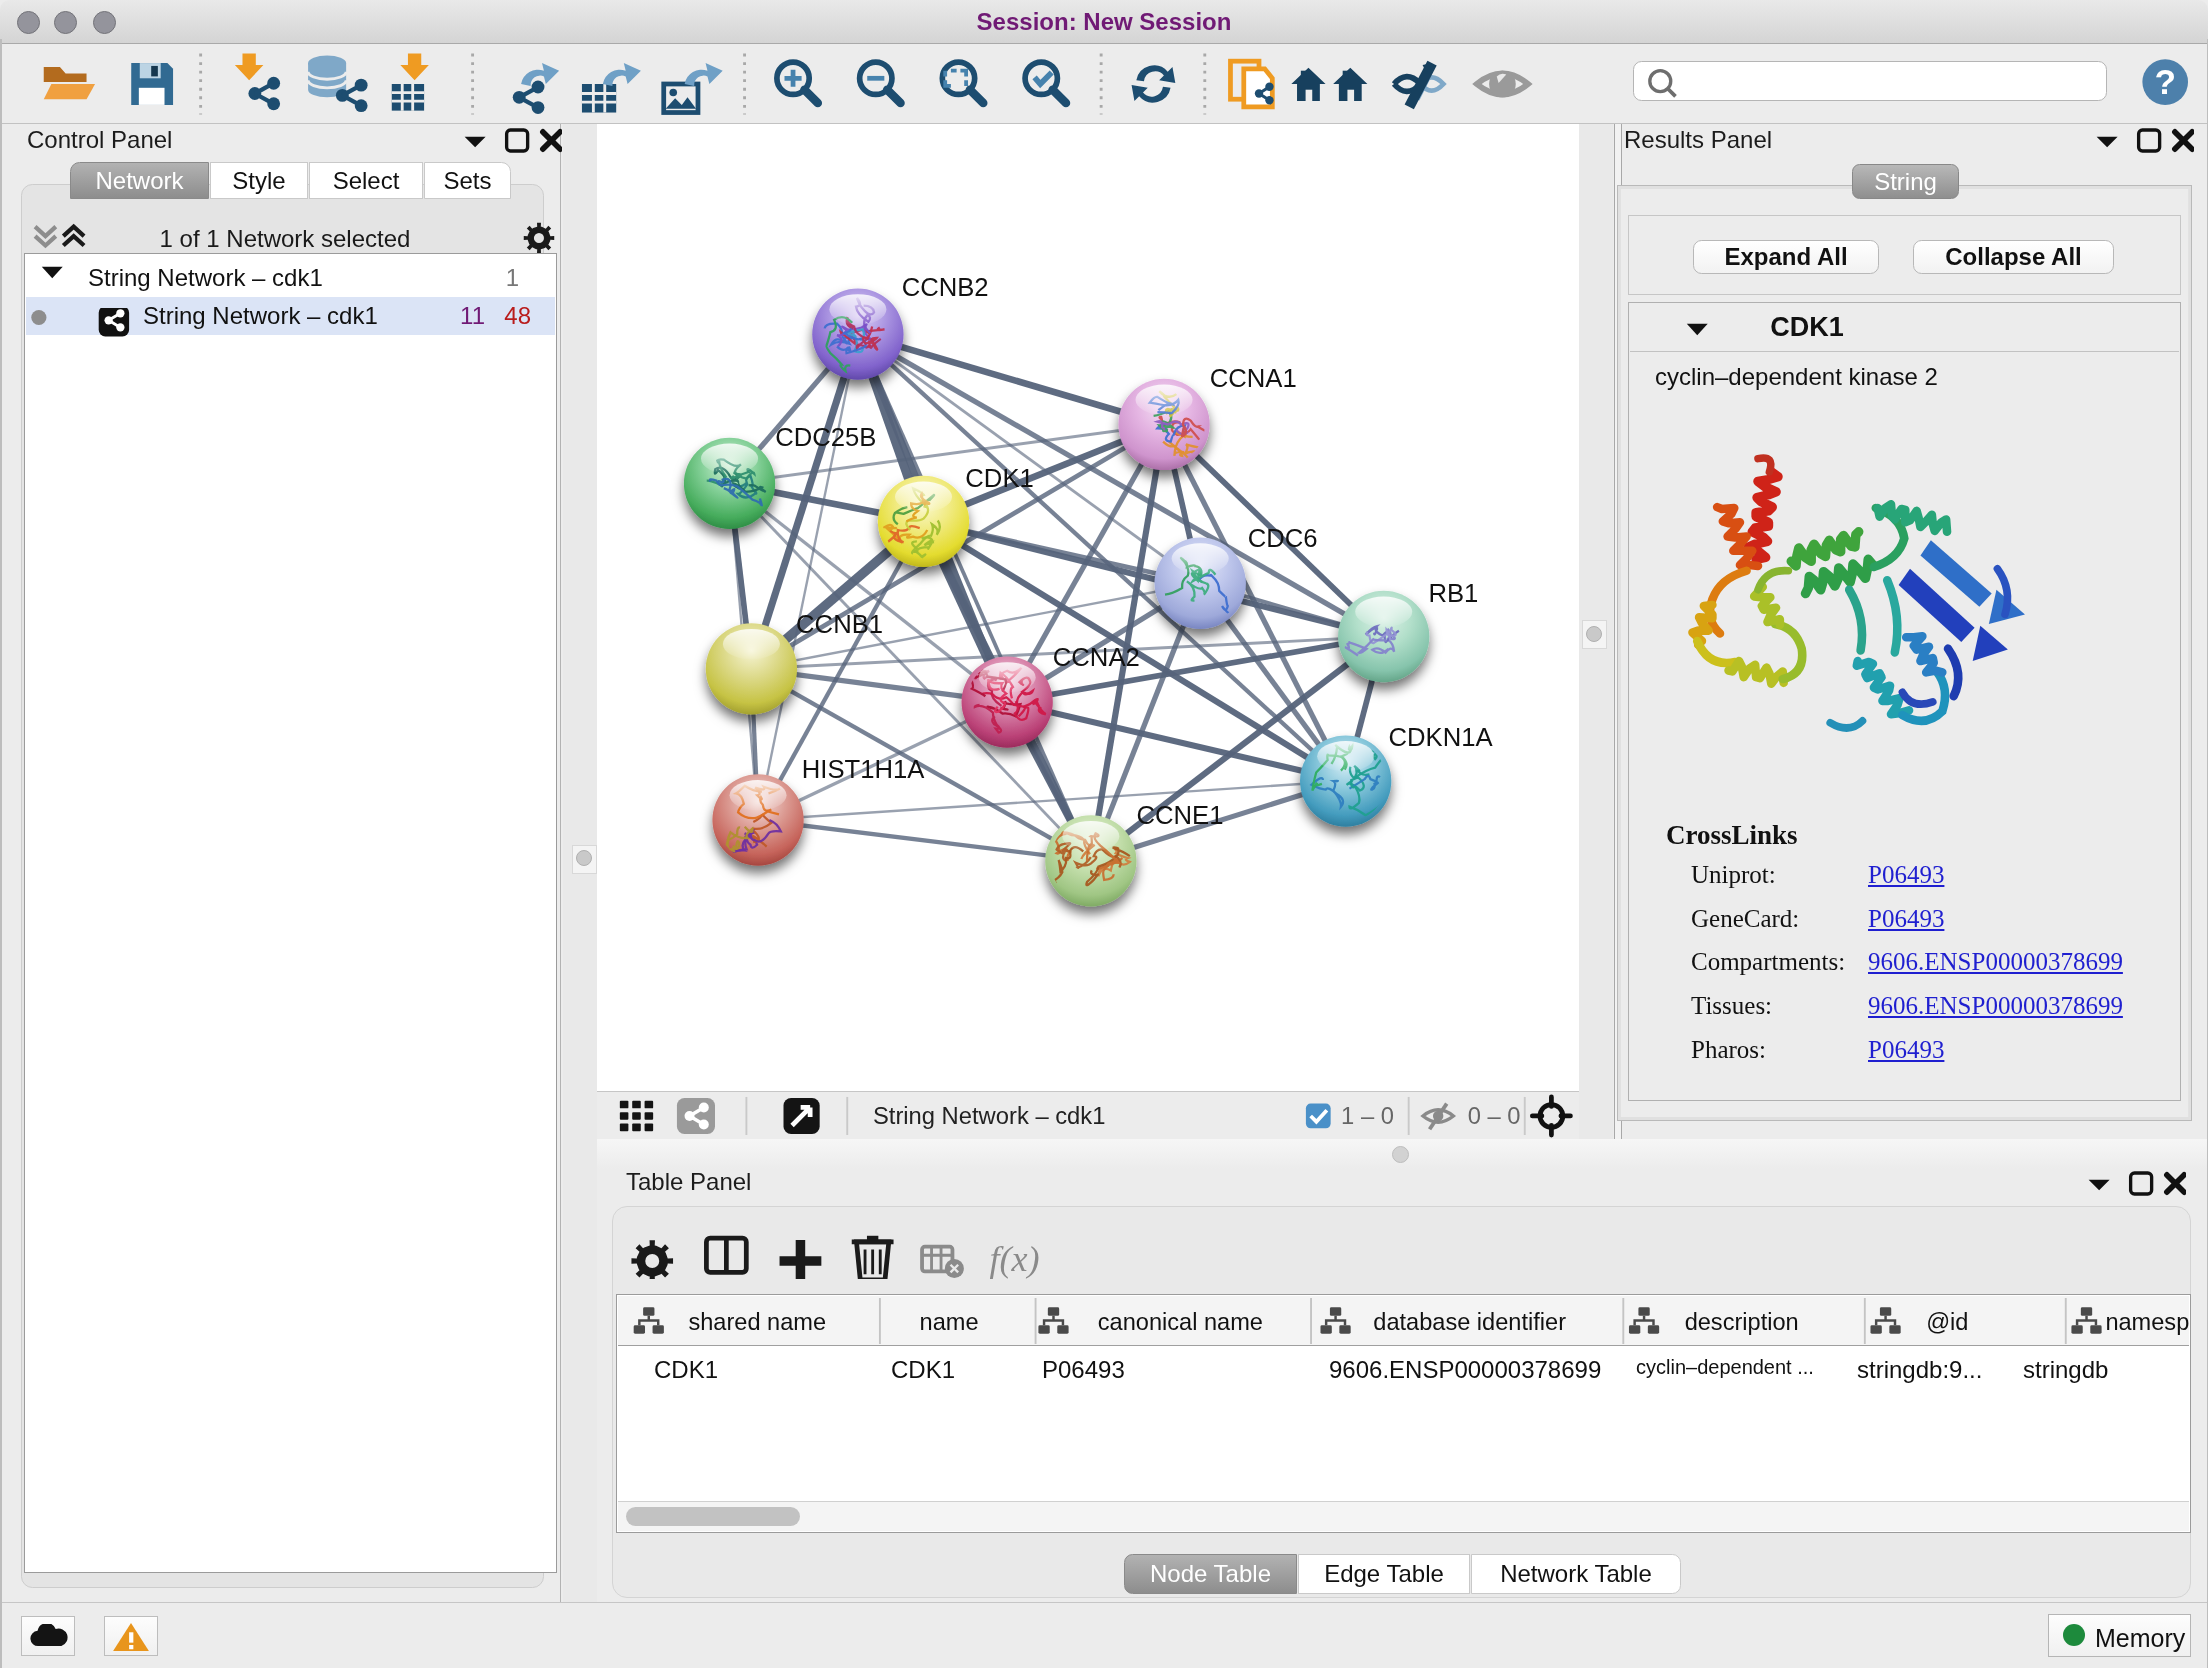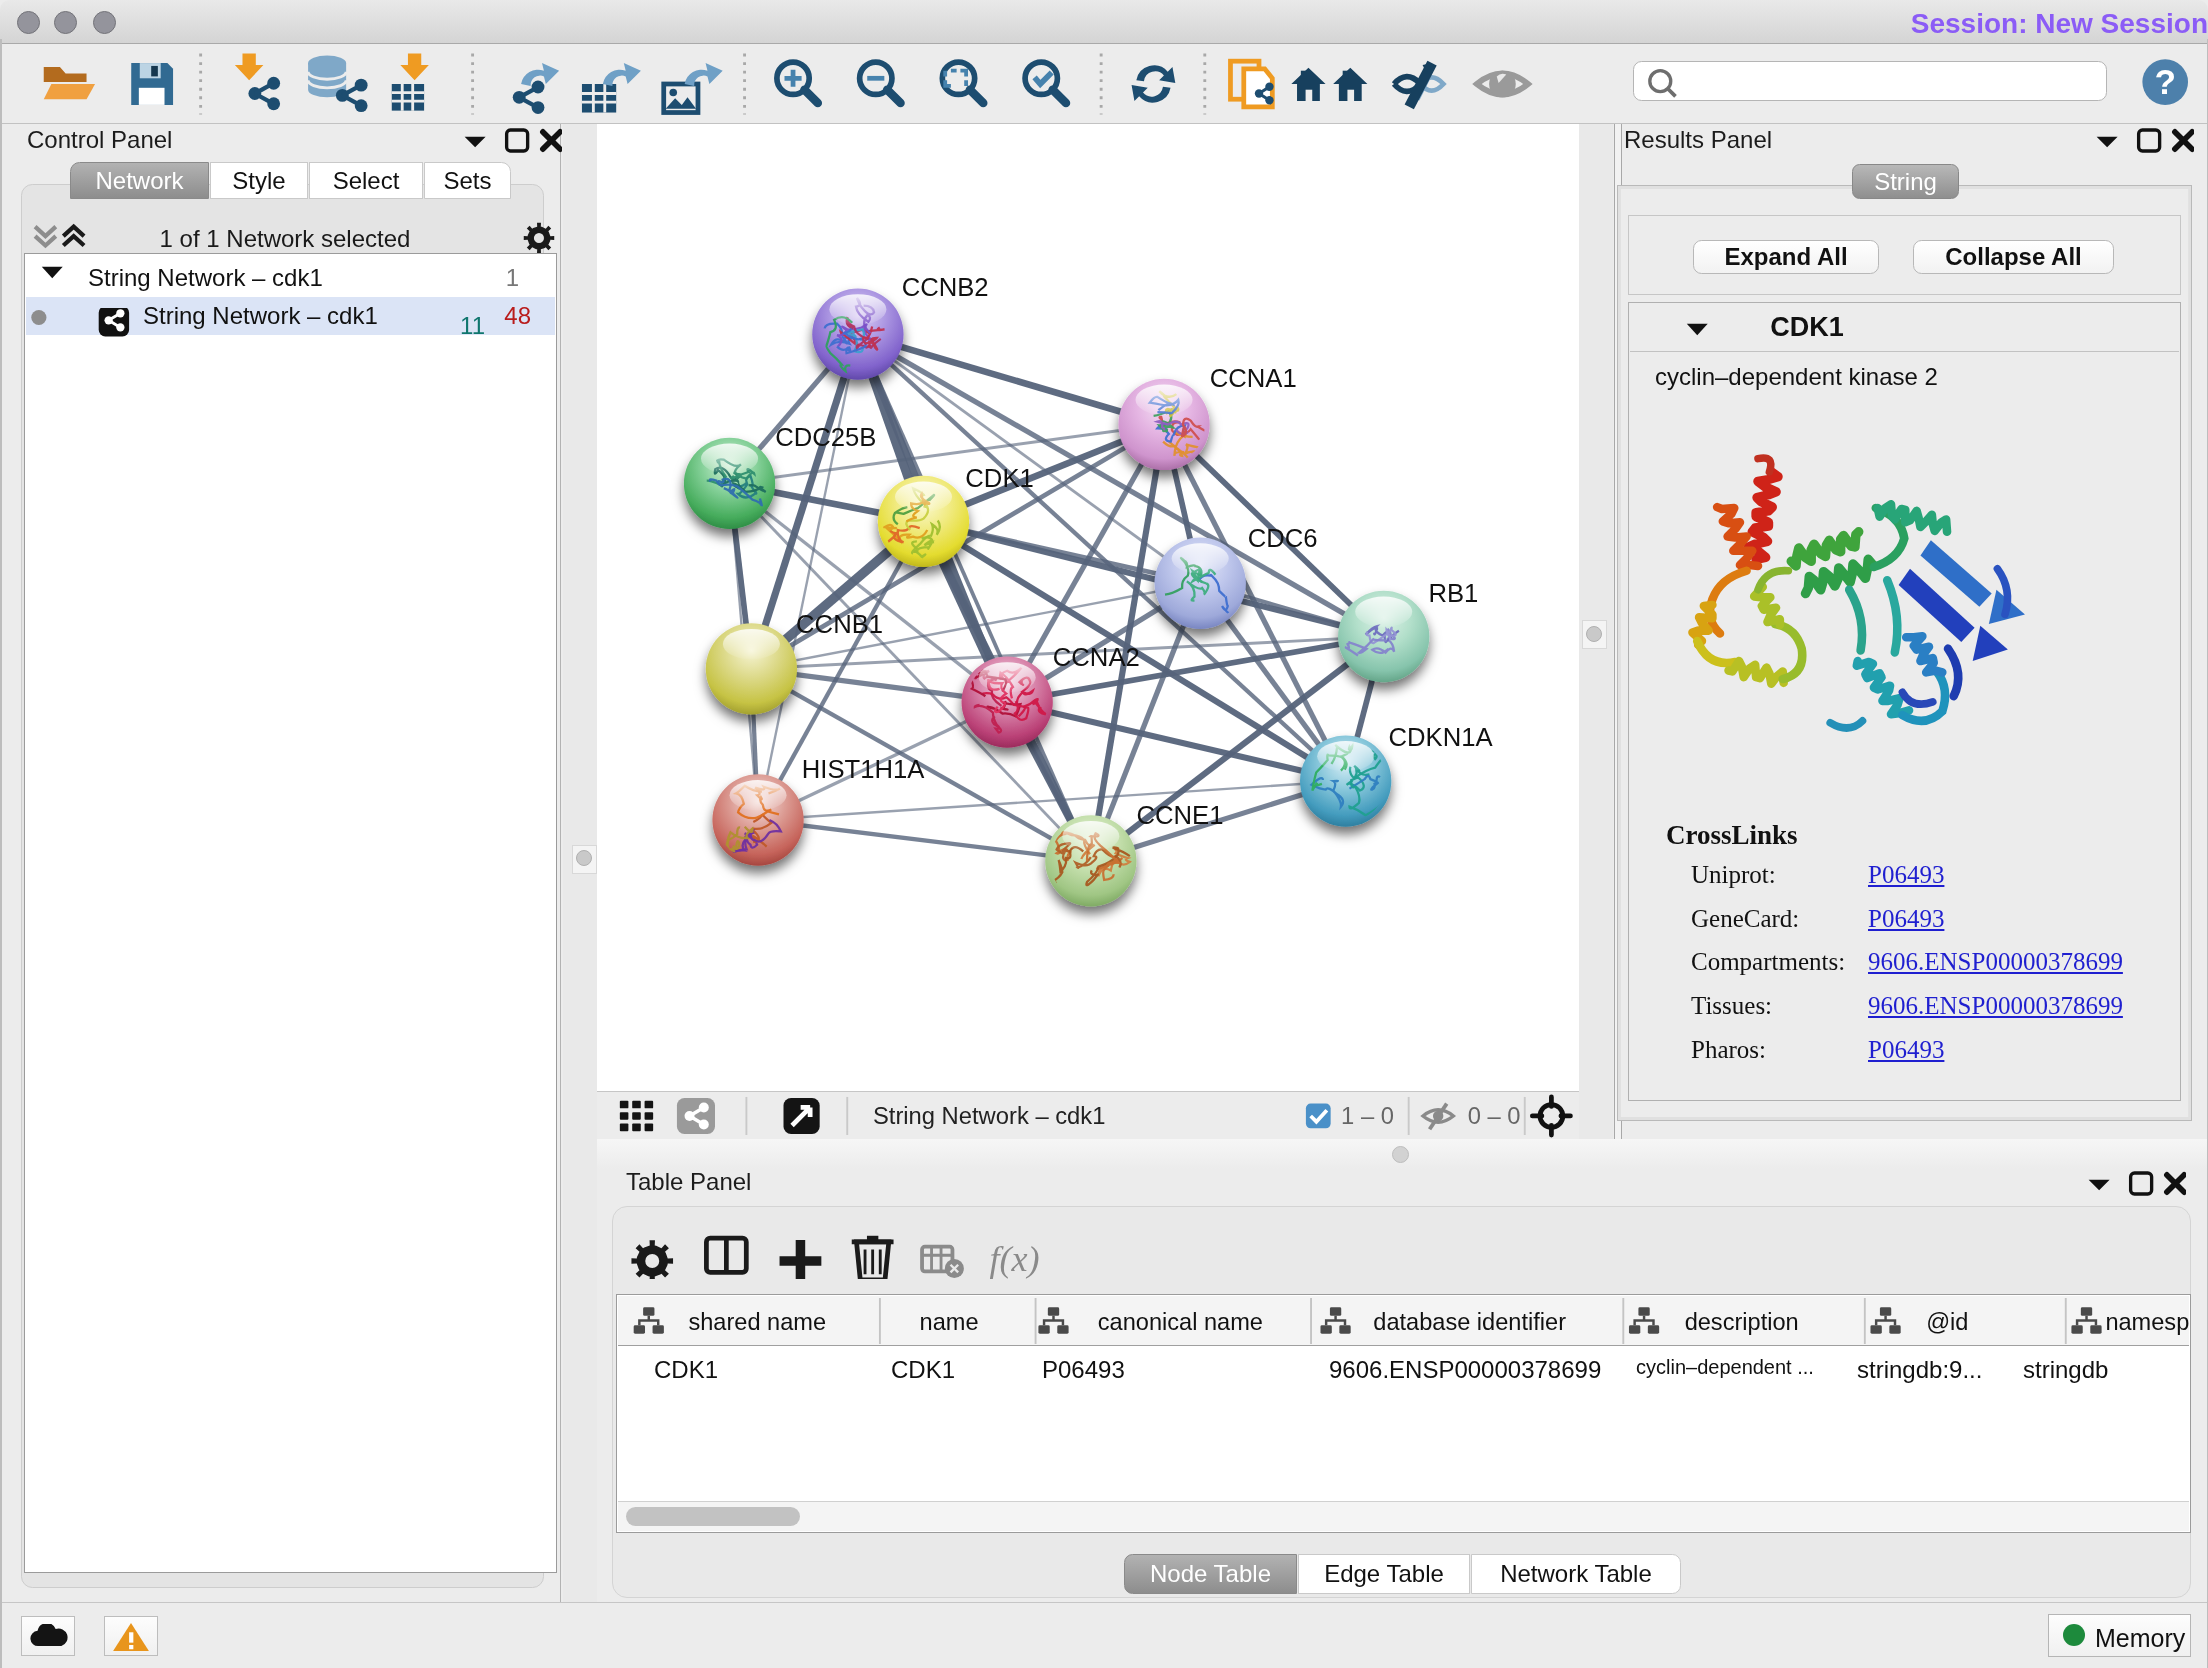--- a/index.html
+++ b/index.html
@@ -1,20 +1,20 @@
 <!DOCTYPE html>
 <html style="font-size:15px"><head><meta charset="utf-8">
 <style>
 *{margin:0;padding:0;box-sizing:border-box}
 html,body{width:2208px;height:1668px;overflow:hidden}
 body{font-family:"Liberation Sans",sans-serif;background:#ececec;position:relative;color:#111}
 .abs{position:absolute}
 .titlebar{left:0;top:0;width:2208px;height:44px;background:linear-gradient(#e9e9e9,#d4d4d4);border-bottom:1px solid #a9a9a9;border-radius:9.5px 9.5px 0 0}
 .tl{width:23px;height:23px;border-radius:50%;background:#94949c;border:1.4px solid #737379;top:10.5px}
-.title{width:100%;text-align:right;top:7.6px;font-size:28px;font-weight:bold;color:#8b5cf6}
+.title{width:100%;text-align:center;top:7.6px;font-size:24px;font-weight:bold;color:#701a75}
 .toolbar{left:0;top:44px;width:2208px;height:80px;background:#ececec;border-bottom:1.9px solid #c2c2c2}
 .searchbox{left:1633px;top:61px;width:474px;height:40px;background:#fff;border:1.9px solid #b5b5b5;border-radius:8.6px}
 .panel-title{font-size:24px;color:#1c1c1c}
 .tab{position:absolute;height:37px;font-size:24px;text-align:center;background:#fff;border:1px solid #c9c9c9;color:#111;line-height:35px}
 .tabsel{background:linear-gradient(#b2b2b2,#8d8d8d);color:#fff;border:1px solid #8a8a8a}
 .whitebox{background:#fff;border:1.9px solid #9b9b9b}
 .serif{font-family:"Liberation Serif",serif}
 a.lnk{color:#1f1fd0;text-decoration:underline}
 .btn{position:absolute;background:linear-gradient(#ffffff,#f2f2f2);border:1.9px solid #b8b8b8;border-radius:8.6px;font-size:24px;text-align:center;color:#111}
 </style></head>
@@ -227,21 +227,21 @@
 <circle cx="8" cy="10" r="8" fill="#8d8d8d"></circle>
 <rect x="71" y="-2" width="32" height="32" rx="7" fill="#111"></rect>
 <g transform="translate(87,13) scale(0.62)">
         <circle cx="-9" cy="0" r="7" fill="#fff"></circle>
         <circle cx="11" cy="-12" r="7" fill="#fff"></circle>
         <circle cx="11" cy="12" r="7" fill="#fff"></circle>
         <path d="M-9 0 11 -12M-9 0 11 12" stroke="#fff" stroke-width="5"></path>
       </g>
 </svg>
 <div class="abs" style="left:143px;top:302px;font-size:24px">String Network – cdk1</div>
-<div class="abs" style="left:423px;top:312px;width:62px;font-size:24px;color:#0f766e;text-align:right">11</div>
+<div class="abs" style="left:423px;top:302px;width:62px;font-size:24px;color:#701a75;text-align:right">11</div>
 <div class="abs" style="left:485px;top:302px;width:46px;font-size:24px;color:#b91c1c;text-align:right">48</div>
 
 <div class="abs" style="left:563px;top:124px;width:34px;height:1478px;background:#e9e9e9"></div>
 <div class="abs" style="left:572px;top:845px;width:25px;height:28.5px;background:#f4f4f4;border:1px solid #d8d8d8"></div>
 <div class="abs" style="left:576px;top:850px;width:16px;height:16px;border-radius:50%;background:#c9c9c9;border:1px solid #b0b0b0"></div>
 
 <div class="abs" style="left:597px;top:124px;width:982px;height:967px;background:#fff"></div>
 <svg class="abs" style="left:597px;top:124px" width="982" height="967" viewBox="628 130 1032 1017">
 <defs>
 <filter id="ballshadow" x="-30%" y="-30%" width="160%" height="170%">

